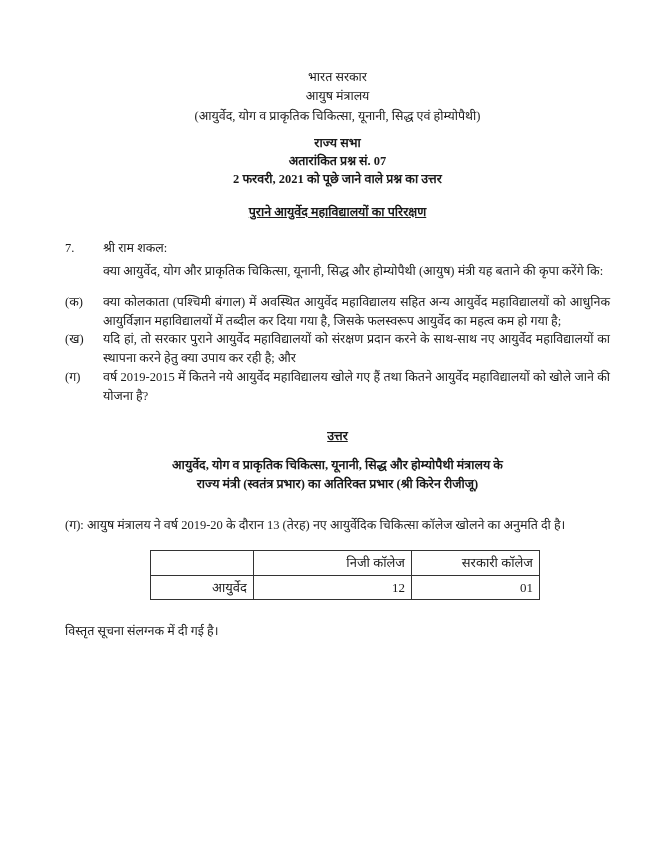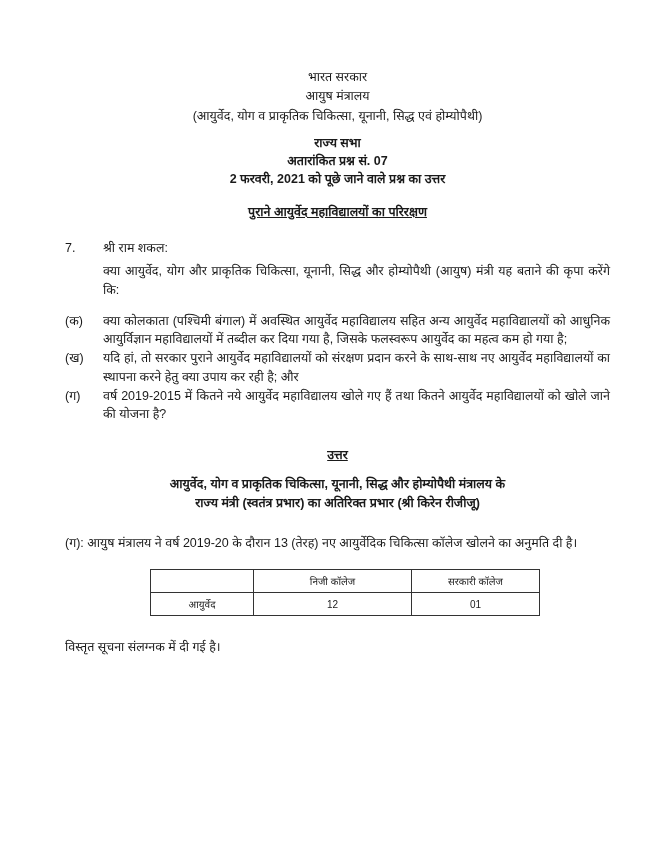--- a/index.html
+++ b/index.html
@@ -13,20 +13,21 @@
     width: 650px;
     height: 841px;
     margin: 0 auto;
     background: #ffffff;
     color: #1a1a1a;
     box-sizing: border-box;
     padding: 68px 40px 40px 65px;
     font-size: 12.5px;
     line-height: 1.5;
     overflow: hidden;
+    font-family: Liberation Serif, serif;
   }
   .center { text-align: center; }
   .bold { font-weight: bold; }
   .underline { text-decoration: underline; }
 
   .header-block { line-height: 1.55; }
   .house-block { margin-top: 8px; line-height: 1.45; }
   .subject-line { margin-top: 14px; }
 
   .q-section { margin-top: 18px; }
@@ -48,23 +49,23 @@
   .ans-para-1 { margin-top: 34px; }
   .ans-para-2 { margin-top: 22px; }
 
   table.data-table {
     border-collapse: collapse;
     margin: 16px 0 0 85px;
   }
   table.data-table td, table.data-table th {
     border: 1px solid #333;
     font-weight: normal;
-    font-size: 10px;
+    font-size: 13px;
     padding: 2px 6px;
-    text-align: center;
+    text-align: right;
     height: 18px;
   }
   .col-name  { width: 90px; }
   .col-priv  { width: 145px; }
   .col-govt  { width: 115px; }
 
   .footer-line { margin-top: 22px; }
 </style>
 </head>
 <body>

